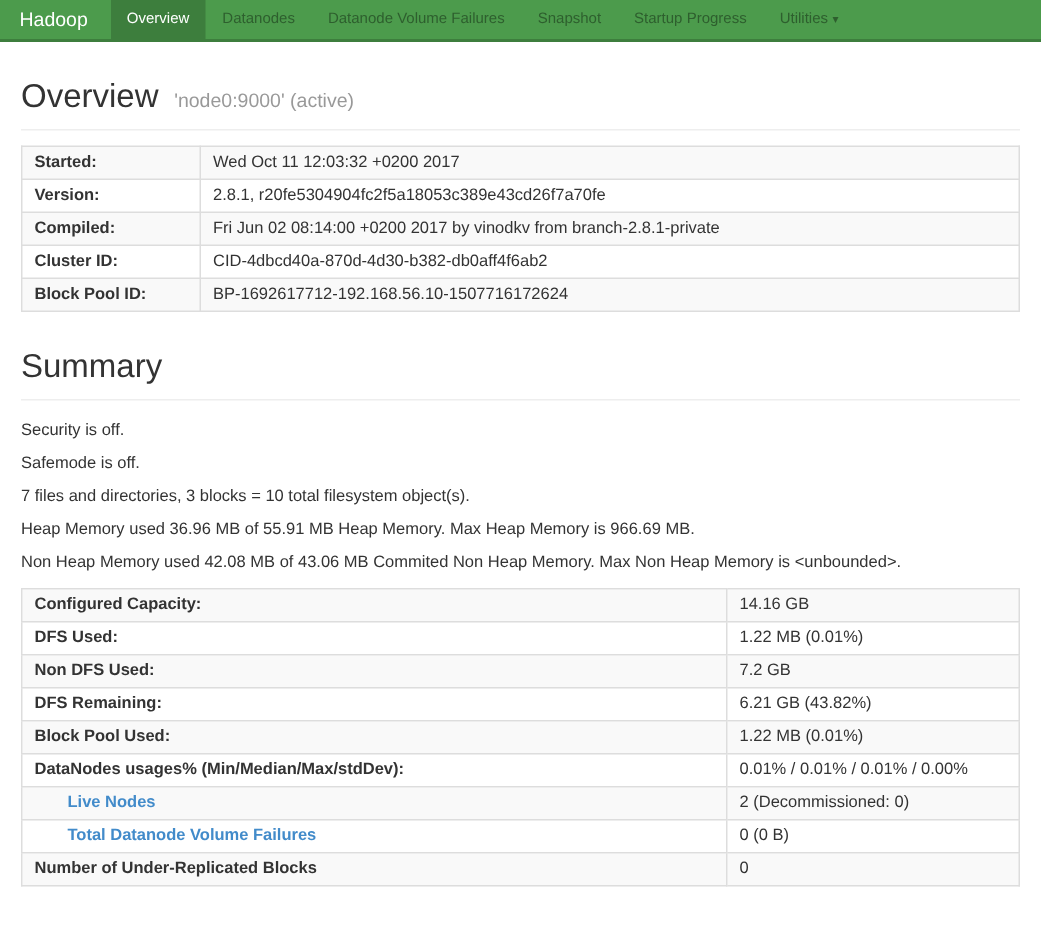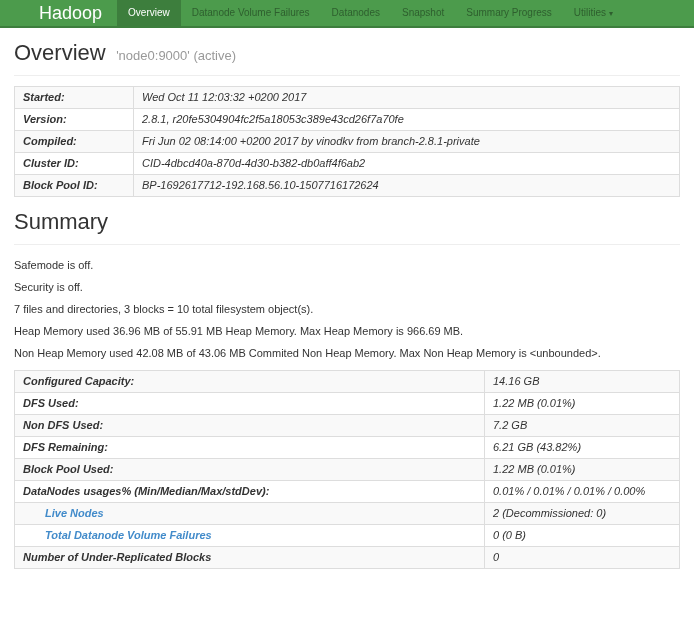--- a/index.html
+++ b/index.html
@@ -2,57 +2,57 @@
 <html><head>
 <meta charset="utf-8">
 <style>
   * { box-sizing: border-box; margin: 0; padding: 0; }
   html, body { width: 694px; height: 630px; overflow: hidden; background: #fff; }
   body { font-family: "Liberation Sans", "DejaVu Sans", sans-serif; color: #333; }
 
   
   .navbar { height: 28px; background: #4c9b4c; border-bottom: 2px solid #3d7e3d;
             display: flex; align-items: stretch; }
-  .navbar-brand { color: #ffffff; font-size: 18px; line-height: 26px; padding: 0 15px 0 13px;
-                  cursor: pointer; margin-left: 26px; }
+  .navbar-brand { color: #ffffff; font-size: 13px; line-height: 26px; padding: 0 15px 0 13px;
+                  cursor: pointer; }
   .nav-item { font-size: 10px; line-height: 26px; padding: 0 11px; color: #2e5f2e;
               cursor: pointer; white-space: nowrap; }
   .nav-item.active { background: #3d7e3d; color: #fff; }
   .caret { display: inline-block; margin-left: 3px; font-size: 8px; }
 
   
   .container { padding: 0 14px; }
 
-  .page-header { margin-top: 12px; padding-bottom: 9px; border-bottom: 1px solid #eee; }
+  .page-header { margin-top: 23px; padding-bottom: 9px; border-bottom: 1px solid #eee; }
   .page-header h1 { font-size: 22px; font-weight: 500; color: #333; display: inline; }
   .page-header .subtitle { font-size: 13px; color: #999; font-weight: 400; margin-left: 6px; }
 
   table { width: 100%; border-collapse: collapse; font-size: 11px; color: #333; }
   .tbl { margin-top: 10px; }
   th, td { border: 1px solid #ddd; padding: 4px 8px; text-align: left; vertical-align: top;
-           font-size: 11px; line-height: 13px; font-style: italic; }
+           font-size: 11px; line-height: 13px; }
   th { font-weight: bold; }
   tr.stripe { background: #f9f9f9; }
   .info-table th { width: 119px; }
   .stats-table th { width: 470px; }
   a.tbl-link { color: #428bca; text-decoration: none; cursor: pointer; margin-left: 22px; }
 
   .summary-text { margin-top: 13px; }
   .summary-text p { font-size: 11px; line-height: 14px; margin: 0 0 8px; }
 </style>
 </head>
 <body>
 
 <nav class="navbar">
   <div class="navbar-brand">Hadoop</div>
   <div class="nav-item active">Overview</div>
+  <div class="nav-item">Datanodes</div>
   <div class="nav-item">Datanode Volume Failures</div>
-  <div class="nav-item">Datanodes</div>
   <div class="nav-item">Snapshot</div>
-  <div class="nav-item">Summary Progress</div>
+  <div class="nav-item">Startup Progress</div>
   <div class="nav-item">
     <span>Utilities</span><span class="caret">▾</span>
   </div>
 </nav>
 
 <div class="container">
 
   <div class="page-header">
     <h1>Overview</h1>
     <span class="subtitle">'node0:9000' (active)</span>
@@ -81,22 +81,22 @@
         <td>BP-1692617712-192.168.56.10-1507716172624</td>
       </tr>
     </tbody>
   </table>
 
   <div class="page-header">
     <h1>Summary</h1>
   </div>
 
   <div class="summary-text">
+    <p>Security is off.</p>
     <p>Safemode is off.</p>
-    <p>Security is off.</p>
     <p>7 files and directories, 3 blocks = 10 total filesystem object(s).</p>
     <p>Heap Memory used 36.96 MB of 55.91 MB Heap Memory. Max Heap Memory is 966.69 MB.</p>
     <p>Non Heap Memory used 42.08 MB of 43.06 MB Commited Non Heap Memory. Max Non Heap Memory is &lt;unbounded&gt;.</p>
   </div>
 
   <table class="tbl stats-table">
     <tbody>
       <tr class="stripe">
         <th>Configured Capacity:</th>
         <td>14.16 GB</td>

